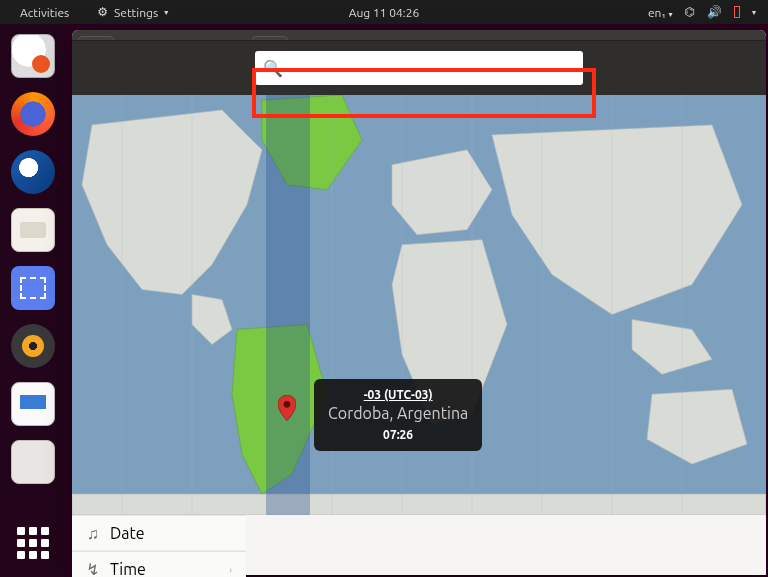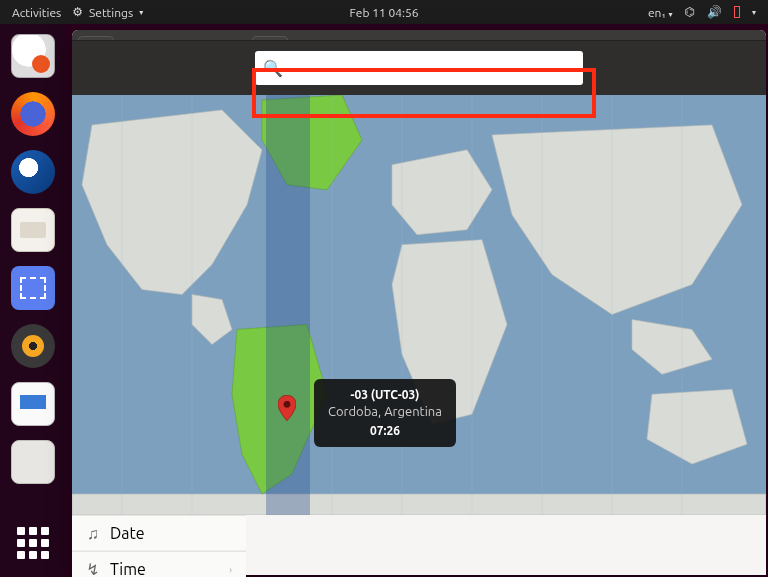--- a/index.html
+++ b/index.html
@@ -1,19 +1,19 @@
 <!DOCTYPE html>
 <html><head>
 <meta charset="utf-8">
 <style>
   * { box-sizing: border-box; margin: 0; padding: 0; }
   html, body { width: 768px; height: 577px; font-family: Ubuntu, "Segoe UI", sans-serif; overflow: hidden; background: #2c001e; }
   
   .top-panel { position: absolute; top: 0; left: 0; right: 0; height: 24px; background: #1d1d1d; color: #ddd; display: flex; align-items: center; font-size: 12px; }
-  .top-panel .left { display: flex; align-items: center; gap: 11px; padding-left: 12px; }
+  .top-panel .left { display: flex; align-items: center; gap: 28px; padding-left: 20px; }
   .top-panel .center { position: absolute; left: 50%; transform: translateX(-50%); }
   .top-panel .right { margin-left: auto; display: flex; align-items: center; gap: 12px; padding-right: 12px; }
   .top-panel .tri { font-size: 8px; }
   .batt { width: 6px; height: 12px; border: 1px solid #f55; display: inline-block; }
 
   
   .dock { position: absolute; top: 24px; left: 0; width: 66px; bottom: 0; background: rgba(30,10,25,0.55); display: flex; flex-direction: column; align-items: center; padding-top: 10px; gap: 14px; }
   .dock-item { width: 44px; height: 44px; border-radius: 8px; display: flex; align-items: center; justify-content: center; font-size: 22px; color: #fff; }
   .dock-item.disk { background: radial-gradient(circle at 40% 35%, #fff 0 45%, #ddd 46% 100%); border: 1px solid #aaa; position: relative; }
   .dock-item.disk::after { content: ""; position: absolute; right: 4px; bottom: 4px; width: 18px; height: 18px; border-radius: 50%; background: #e95420; }
@@ -52,42 +52,42 @@
   .tz-search-wrap .sic { color: #888; margin-right: 6px; }
   .tz-search-wrap input { border: none; outline: none; font-size: 14px; width: 100%; background: transparent; }
   .tz-highlight { position: absolute; border: 4px solid #ff2a12; pointer-events: none; }
 
   .map { position: absolute; top: 54px; left: 0; right: 0; bottom: 0; background: linear-gradient(#7da0bf,#7da0bf); overflow: hidden; }
   .map svg { position: absolute; inset: 0; width: 100%; height: 100%; }
   .tz-band { position: absolute; top: 0; bottom: 0; left: 194px; width: 44px; background: rgba(40,80,140,0.35); }
   .pin { position: absolute; left: 206px; top: 300px; width: 18px; height: 26px; }
   .pin svg { width: 100%; height: 100%; }
   .tooltip { position: absolute; left: 242px; top: 284px; background: rgba(20,20,20,0.92); color: #fff; border-radius: 6px; padding: 8px 14px; font-size: 12px; text-align: center; line-height: 1.35; }
-  .tooltip .tzname { font-weight: 600; }
-  .tooltip .loc { color: #ccc; font-size: 13px; }
+  .tooltip .tzname { font-weight: 600; text-decoration: underline; }
+  .tooltip .loc { color: #ccc; font-size: 16px; }
   .tooltip .time { font-weight: 700; margin-top: 2px; }
 
   
   .below-overlay { position: absolute; left: 72px; top: 515px; width: 174px; background: #fafaf9; }
   .below-overlay .side-row { border-top: 1px solid #e6e4e1; }
   .side-row .chev { margin-left: auto; color: #aaa; font-size: 10px; }
 </style>
 </head>
 <body>
 
 <div class="top-panel">
   <div class="left">
     <span>Activities</span>
     <span style="display:flex;align-items:center;gap:6px;">
       <span>⚙</span>
       <span>Settings</span>
       <span class="tri">▾</span>
     </span>
   </div>
-  <div class="center">Feb 11  04:56</div>
+  <div class="center">Aug 11  04:26</div>
   <div class="right">
     <span>
       <span>en₁</span>
       <span class="tri">▾</span>
     </span>
     <span>⌬</span>
     <span>🔊</span>
     <span class="batt"></span>
     <span class="tri">▾</span>
   </div>

